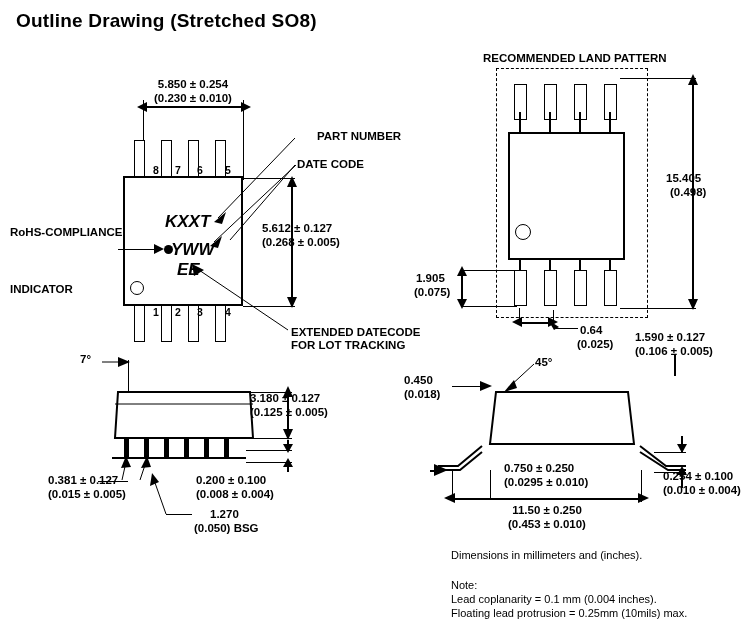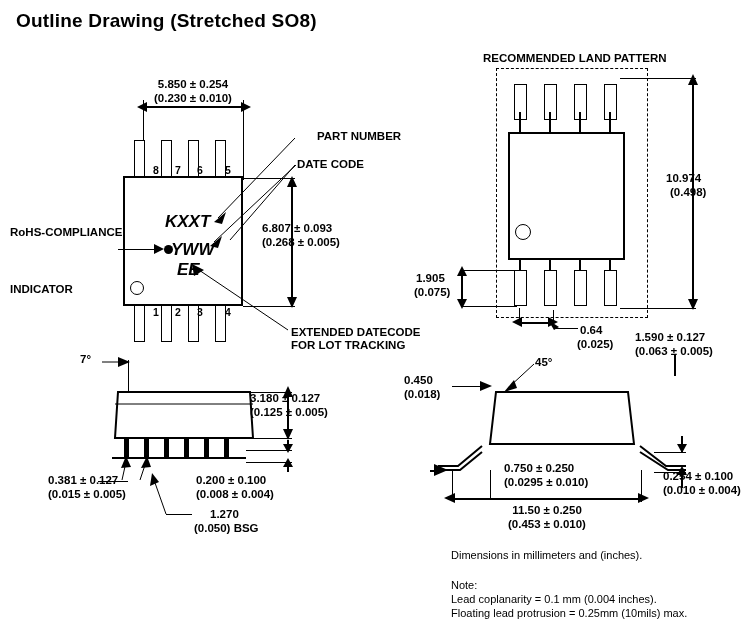--- a/index.html
+++ b/index.html
@@ -80,21 +80,21 @@
 
 <div class="v2 abs" style="left:291px;top:178px;height:128px;"></div>
 <svg style="left:286px;top:176px;" width="12" height="14">
     <polygon points="6,0 1,11 11,11" fill="#000"></polygon>
   </svg>
 <svg style="left:286px;top:296px;" width="12" height="14">
     <polygon points="6,12 1,1 11,1" fill="#000"></polygon>
   </svg>
 <div class="h abs" style="left:243px;top:178px;width:52px;"></div>
 <div class="h abs" style="left:243px;top:306px;width:52px;"></div>
-<div class="abs lbl" style="left:262px;top:222px;">6.807 ± 0.093</div>
+<div class="abs lbl" style="left:262px;top:222px;">5.612 ± 0.127</div>
 <div class="abs lbl" style="left:262px;top:236px;">(0.268 ± 0.005)</div>
 
 <div class="abs lbl" style="left:297px;top:130px;padding-left:20px;">PART NUMBER</div>
 <div class="abs lbl" style="left:297px;top:158px;">DATE CODE</div>
 <svg style="left:200px;top:120px;" width="100" height="110">
   <line x1="95" y1="18" x2="18" y2="98" stroke="#000" stroke-width="1"></line>
   <polygon points="14,102 26,92 22,104" fill="#000"></polygon>
   <line x1="95" y1="45" x2="30" y2="120" stroke="#000" stroke-width="1"></line>
 </svg>
 <svg style="left:196px;top:160px;" width="110" height="90">
@@ -135,21 +135,21 @@
 
 <div class="v2 abs" style="left:692px;top:78px;height:230px;"></div>
 <svg style="left:687px;top:74px;" width="12" height="14">
     <polygon points="6,0 1,11 11,11" fill="#000"></polygon>
   </svg>
 <svg style="left:687px;top:298px;" width="12" height="14">
     <polygon points="6,12 1,1 11,1" fill="#000"></polygon>
   </svg>
 <div class="h abs" style="left:620px;top:78px;width:76px;"></div>
 <div class="h abs" style="left:620px;top:308px;width:76px;"></div>
-<div class="abs lbl" style="left:666px;top:172px;">10.974</div>
+<div class="abs lbl" style="left:666px;top:172px;">15.405</div>
 <div class="abs lbl" style="left:670px;top:186px;">(0.498)</div>
 
 <div class="v2 abs" style="left:461px;top:270px;height:36px;"></div>
 <svg style="left:456px;top:266px;" width="12" height="13">
     <polygon points="6,0 1,10 11,10" fill="#000"></polygon>
   </svg>
 <svg style="left:456px;top:298px;" width="12" height="13">
     <polygon points="6,11 1,1 11,1" fill="#000"></polygon>
   </svg>
 <div class="h abs" style="left:461px;top:270px;width:56px;"></div>
@@ -167,21 +167,21 @@
 
 <div class="h2 abs" style="left:520px;top:322px;width:30px;"></div>
 <svg style="left:512px;top:317px;" width="13" height="12">
     <polygon points="0,5 10,0 10,10" fill="#000"></polygon>
   </svg>
 <svg style="left:546px;top:317px;" width="13" height="12">
     <polygon points="12,5 2,0 2,10" fill="#000"></polygon>
   </svg>
 <div class="v abs" style="left:519px;top:308px;height:16px;"></div>
 <div class="abs lbl" style="left:635px;top:331px;">1.590 ± 0.127</div>
-<div class="abs lbl" style="left:635px;top:345px;">(0.063 ± 0.005)</div>
+<div class="abs lbl" style="left:635px;top:345px;">(0.106 ± 0.005)</div>
 <div class="v2 abs" style="left:674px;top:354px;height:22px;"></div>
 
 <div class="abs lbl" style="left:80px;top:353px;">7°</div>
 <svg style="left:100px;top:352px;" width="40" height="22">
   <line x1="2" y1="10" x2="26" y2="10" stroke="#000" stroke-width="1"></line>
   <polygon points="30,10 18,5 18,15" fill="#000"></polygon>
 </svg>
 <div class="v abs" style="left:128px;top:360px;height:34px;"></div>
 
 <svg style="left:110px;top:392px;" width="150" height="52">

